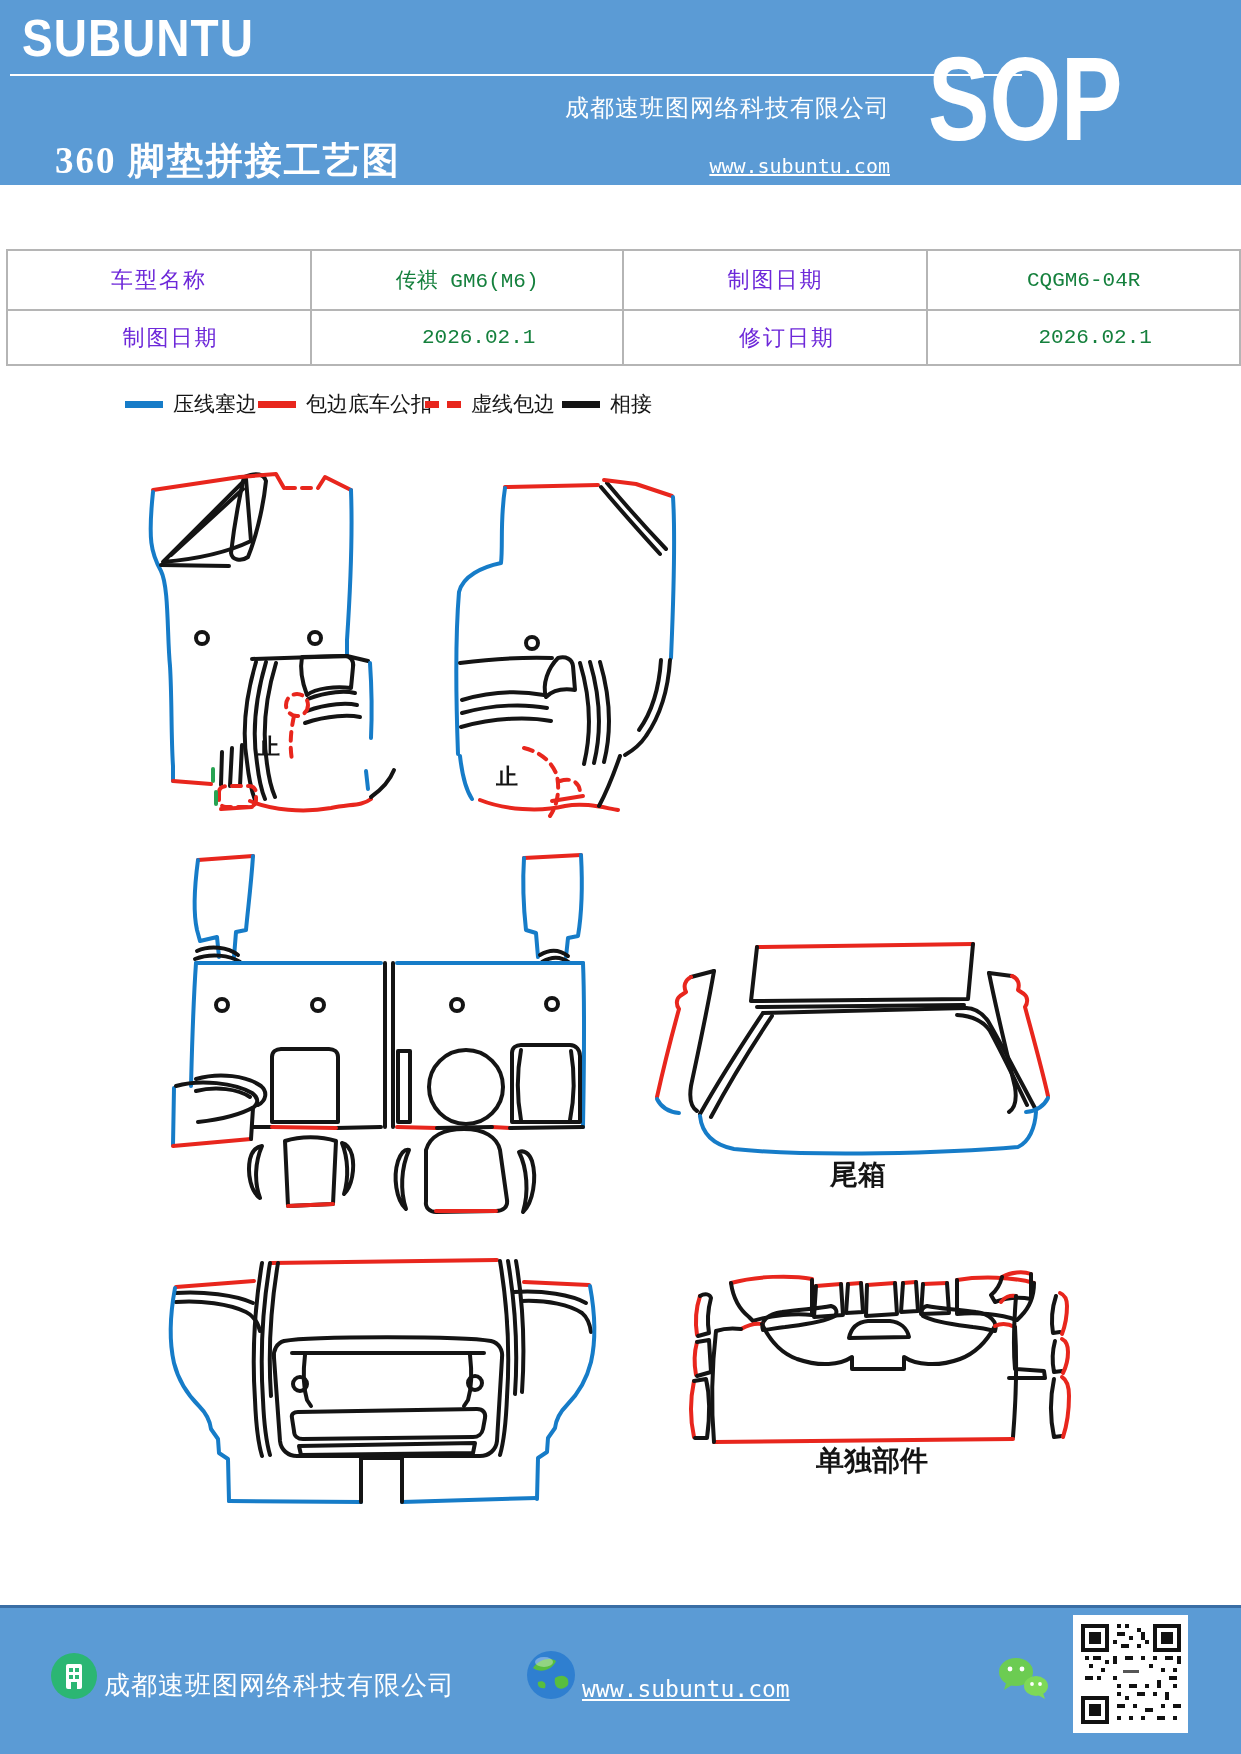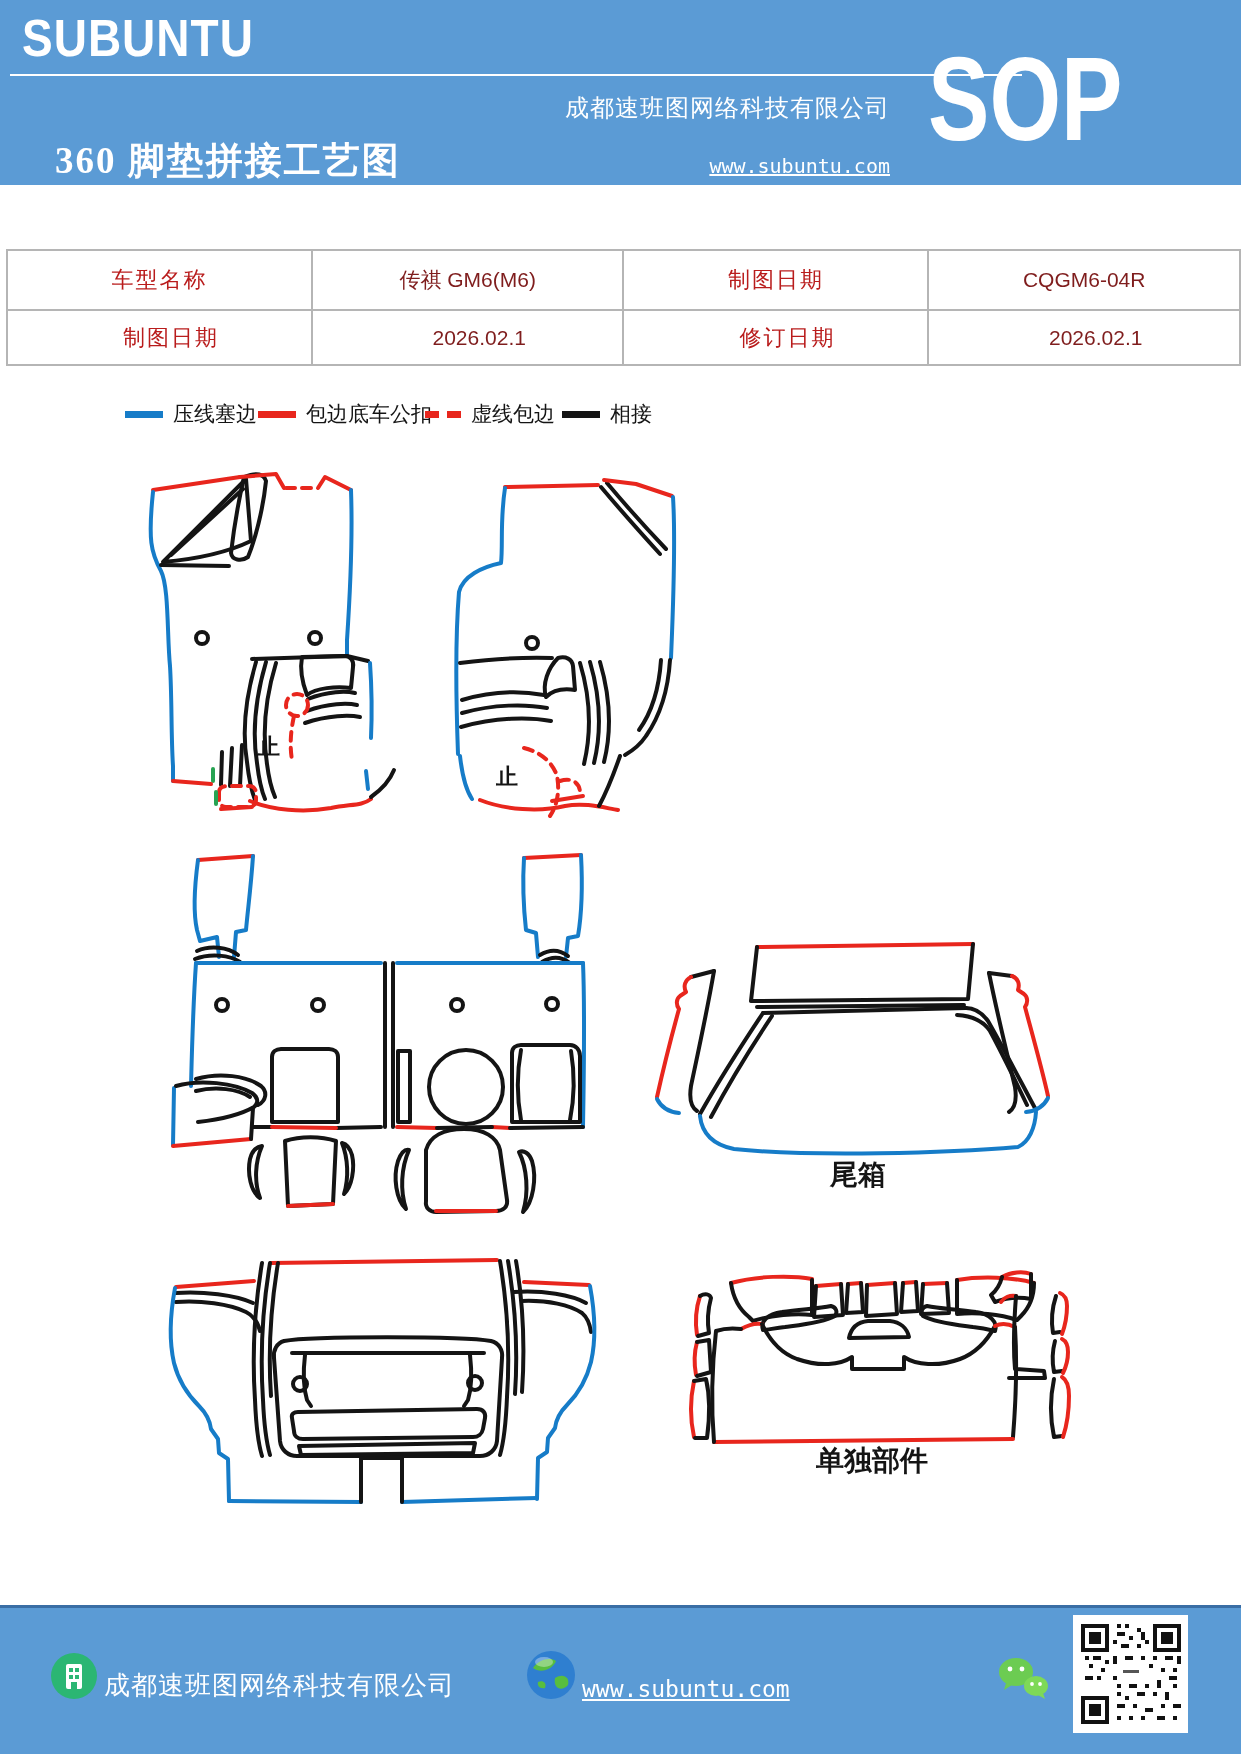--- a/index.html
+++ b/index.html
@@ -17,24 +17,24 @@
   .hdr-site{font-family:"DejaVu Sans Mono",monospace;font-size:20px;text-decoration:underline;
         color:#fff;display:inline-block;margin-bottom:6px;}
   .hdr-mail{font-family:"DejaVu Sans Mono",monospace;font-size:20px;margin-top:43px;}
   .sop{position:absolute;top:40px;left:928px;font-family:"Liberation Sans",sans-serif;
         font-weight:bold;font-size:118px;line-height:1;transform:scaleX(0.78);transform-origin:top left;}
   
   .info-table{position:absolute;top:249px;left:6px;border-collapse:collapse;background:#fff;table-layout:fixed;}
   .info-table td{border:2px solid #b5b5b5;text-align:center;vertical-align:middle;width:307px;padding:0;}
   .info-table tr:nth-child(1) td{height:58px;}
   .info-table tr:nth-child(2) td{height:53px;padding-left:23px;}
-  .t-label{font-family:Liberation Sans, sans-serif;font-size:22px;color:#b91c1c;letter-spacing:2px;}
-  .t-value{font-family:Liberation Sans, sans-serif;font-size:21px;color:#7f1d1d;}
-  
-  .legend-item{position:absolute;top:401px;display:flex;align-items:center;gap:10px;height:26px;}
+  .t-label{font-family:Liberation Sans, sans-serif;font-size:22px;color:#6d28d9;letter-spacing:2px;}
+  .t-value{font-family:Liberation Mono, monospace;font-size:21px;color:#15803d;}
+  
+  .legend-item{position:absolute;top:391px;display:flex;align-items:center;gap:10px;height:26px;}
   .swatch{width:38px;height:7px;display:inline-block;}
   .swatch.dashed{width:36px;height:0;background:none!important;border-top:7px dashed #e8261d;}
   .legend-label{font-family:"Liberation Serif",serif;font-size:21px;color:#141414;white-space:nowrap;}
   
   .diagram{position:absolute;top:424px;left:0;}
   .diagram path, .diagram circle{fill:none;stroke-width:4;stroke-linecap:round;stroke-linejoin:round;}
   .ln-b{stroke:var(--c-blue,#167cc8);}
   .ln-r{stroke:var(--c-red,#e8261d);}
   .ln-k{stroke:var(--c-black,#141414);}
   .ln-g{stroke:var(--c-green,#27a352);stroke-width:5;}

